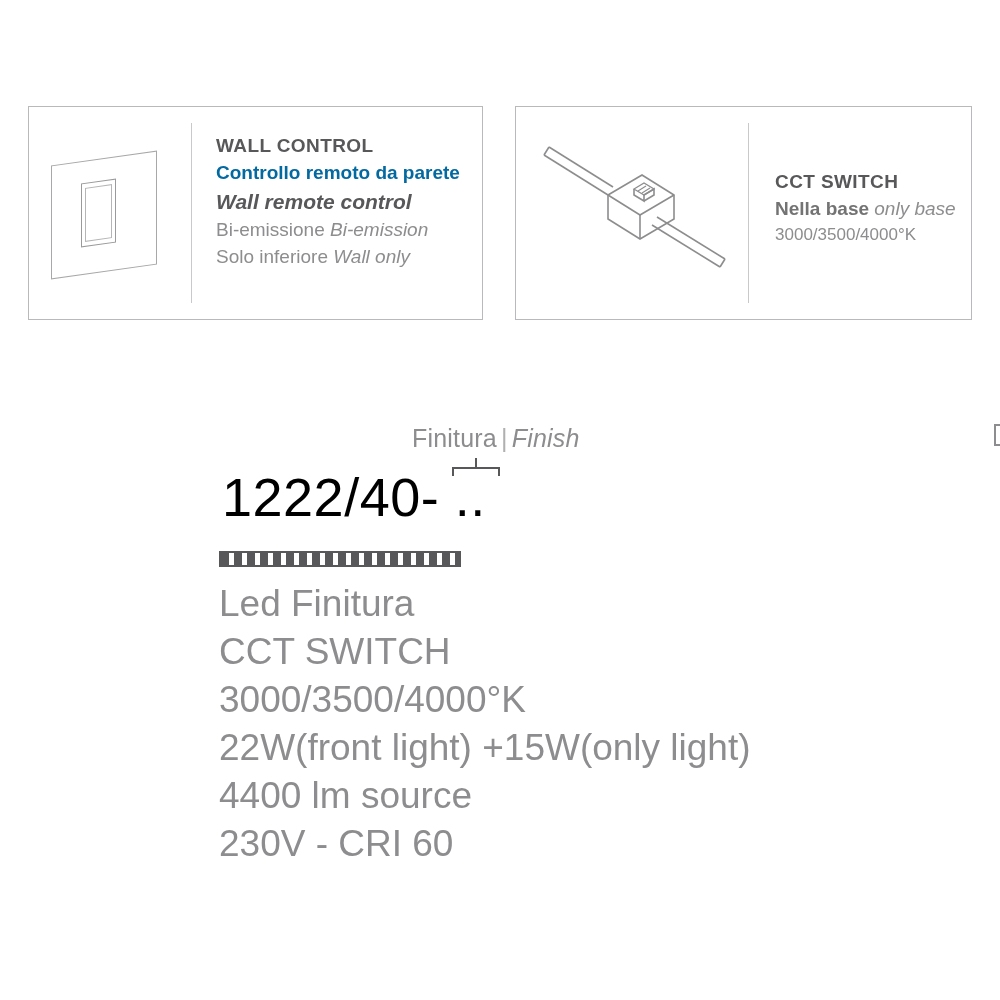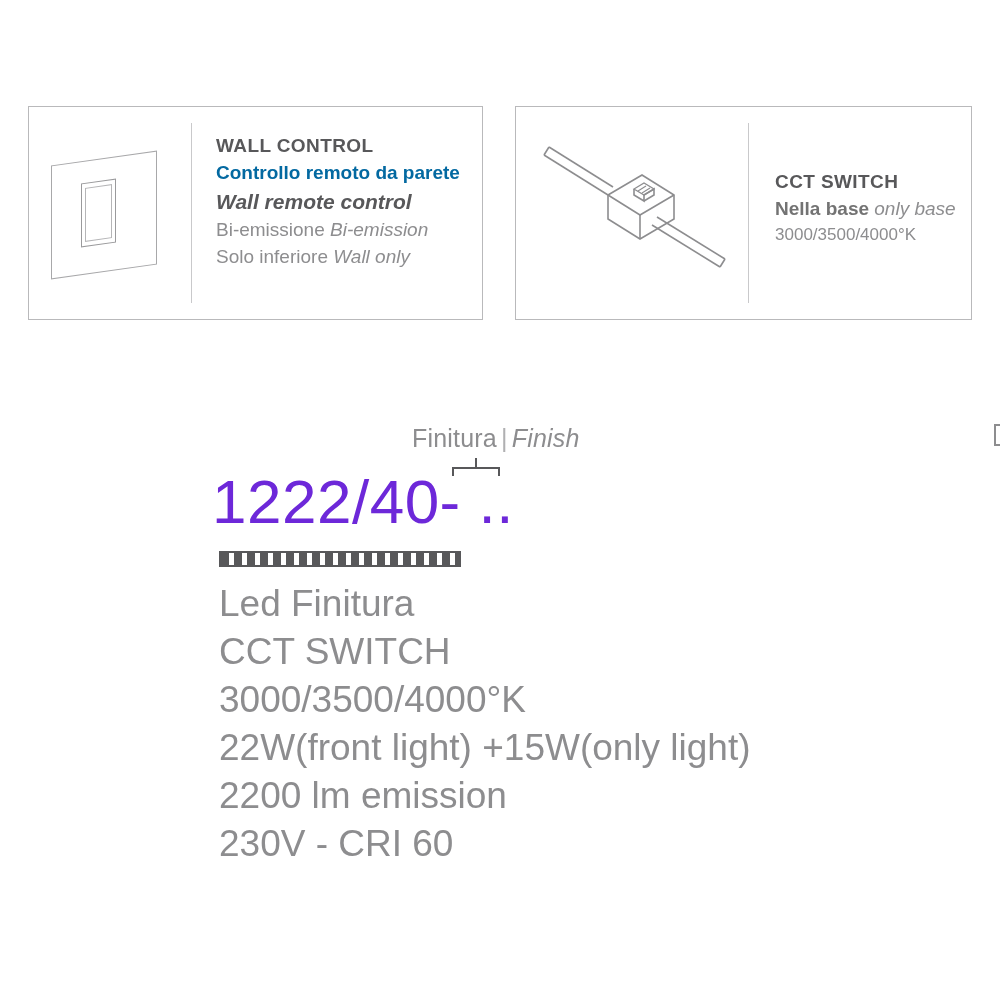--- a/index.html
+++ b/index.html
@@ -171,24 +171,24 @@
   }
   .bracket .tick-r {
     position: absolute;
     left: 46px; top: 9px;
     width: 2px; height: 9px;
     background: #58585a;
   }
 
   .code {
     position: absolute;
-    left: 212px;
+    left: 222px;
     top: 466px;
-    font-size: 62px;
-    color: #6d28d9;
+    font-size: 54px;
+    color: #000000;
     letter-spacing: .5px;
     white-space: nowrap;
   }
 
   .led-bar {
     position: absolute;
     left: 219px;
     top: 551px;
     width: 242px;
     height: 16px;
@@ -307,17 +307,17 @@
 
 <div class="code">1222/40- ..</div>
 
 <div class="led-bar"></div>
 
 <div class="spec-list">
   <div>Led Finitura</div>
   <div>CCT SWITCH</div>
   <div>3000/3500/4000°K</div>
   <div>22W(front light) +15W(only light)</div>
-  <div>2200 lm emission</div>
+  <div>4400 lm source</div>
   <div>230V - CRI 60</div>
 </div>
 
 <div class="edge-mark"></div>
 
 </body></html>

